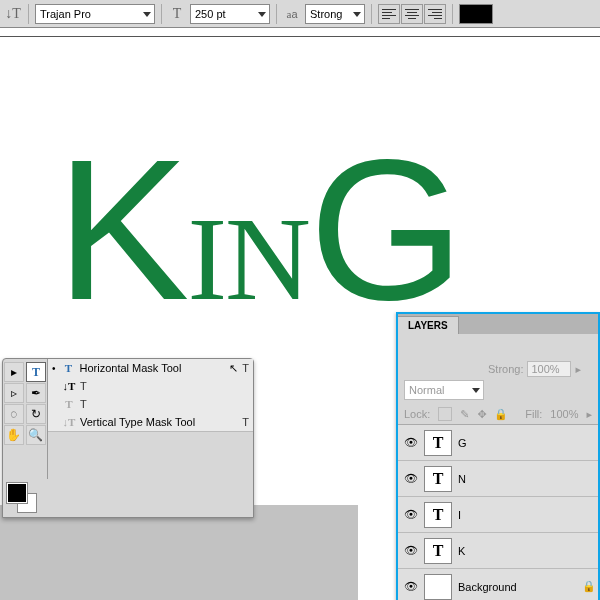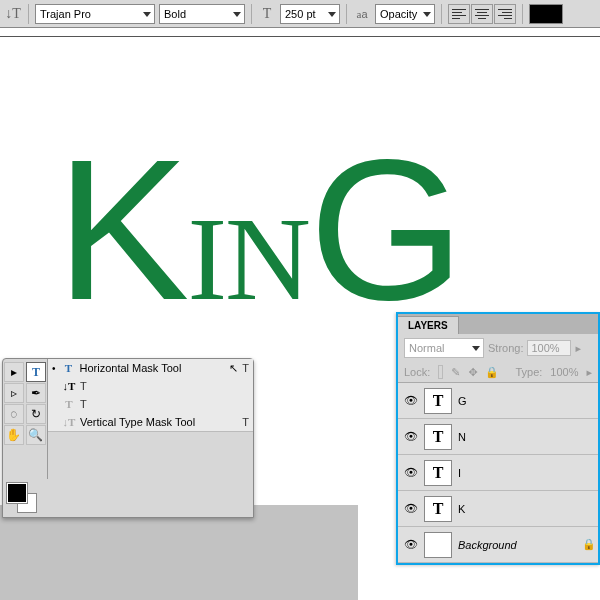--- a/index.html
+++ b/index.html
@@ -5,21 +5,21 @@
 * { margin: 0; padding: 0; box-sizing: border-box; font-family: Tahoma, Arial, sans-serif; font-size: 11px; }
 body { width: 600px; height: 600px; background: #fff; position: relative; overflow: hidden; }
 
 .toolbar { height: 28px; background: #d9d9d9; border-bottom: 1px solid #888; display: flex; align-items: center; padding: 0 4px; gap: 4px; }
 .toolbar .divider { width: 1px; height: 20px; background: #aaa; margin: 0 2px; }
 .tb-icon { width: 18px; height: 18px; display: flex; align-items: center; justify-content: center; color: #666; font-family: serif; font-size: 14px; }
 .select { height: 20px; background: #fff; border: 1px solid #888; display: flex; align-items: center; padding: 0 16px 0 4px; position: relative; font-size: 11px; }
 .select::after { content: ""; position: absolute; right: 3px; top: 7px; border-left: 4px solid transparent; border-right: 4px solid transparent; border-top: 5px solid #333; }
 .sel-font { width: 120px; }
 .sel-weight { width: 86px; }
-.sel-size { width: 60px; }
+.sel-size { width: 80px; }
 .sel-aa { width: 60px; }
 .align-group { display: flex; gap: 1px; }
 .align-btn { width: 22px; height: 20px; border: 1px solid #999; background: #d9d9d9; display: flex; flex-direction: column; justify-content: center; gap: 2px; padding: 2px 3px; }
 .align-btn span { height: 1px; background: #333; }
 .color-swatch { width: 34px; height: 20px; background: #000; border: 1px solid #888; }
 
 .canvas { position: absolute; top: 36px; left: 0; right: 0; bottom: 0; background: #fff; border-top:1px solid #555; }
 .king { font-family: "Times New Roman", serif; font-weight: normal; font-size: 170px; letter-spacing: -2px; color: #15803d; position: absolute; top: 78px; left: 56px; font-variant: small-caps; }
 .king .big { font-size: 200px; }
 
@@ -40,54 +40,51 @@
 .bottom-swatches { padding: 4px; }
 .fgbg { position: relative; width: 30px; height: 30px; }
 .fg { position: absolute; top: 0; left: 0; width: 20px; height: 20px; background: #000; border: 1px solid #fff; outline:1px solid #888; }
 .bg { position: absolute; bottom: 0; right: 0; width: 20px; height: 20px; background: #fff; border: 1px solid #888; }
 
 .layers-panel { position: absolute; right: 0; top: 312px; width: 204px; background: #d7d7d7; border: 2px solid #0ea5e9; box-shadow: -1px 1px 3px rgba(0,0,0,0.2); }
 .lp-tab-row { display:flex; background:#b4b4b4; height:20px; align-items:flex-end; }
 .lp-tab { background: #d7d7d7; padding: 3px 10px; font-weight: bold; font-size: 10px; border-right:1px solid #999; border-top:1px solid #999; }
 .lp-opts { display: flex; align-items: center; padding: 4px 6px; gap: 4px; color: #999; font-size:10px; }
 .lp-opts .select { color:#999; border-color:#bbb; }
-.lp-opts .sel-blend { width: 80px; }
+.lp-opts .sel-blend { width: 80px; margin-top: 42px; }
 .lp-opts .pct { width: 44px; background:#eee; border:1px solid #bbb; padding:1px 3px; }
 .lp-lockrow { display:flex; align-items:center; padding: 3px 6px; gap:8px; color:#999; font-size:10px; }
 .lp-lockrow .icon { width:14px; height:14px; border:1px solid #bbb; }
 .layers { max-height: 210px; overflow:auto; border-top:1px solid #aaa; }
 .layer { display: flex; align-items: center; height: 36px; border-bottom: 1px solid #bbb; padding: 0 6px; gap: 6px; background:#dfdfdf; }
 .eye { width: 14px; height: 12px; display:flex; align-items:center; justify-content:center; }
 .thumb { width: 28px; height: 26px; background: #fff; border: 1px solid #888; display: flex; align-items: center; justify-content: center; font-family: serif; font-size: 16px; font-weight: bold; }
 .thumb.bgthumb { background:#fff; }
 .layer-name { flex: 1; font-size: 11px; }
-.layer-name.italic { font-style: italic; }
+.layer-name.italic { }
 .lock-icon { width:10px; }
 </style>
 </head>
 <body>
 
 <div class="toolbar">
   <div class="tb-icon">↓T</div>
   <div class="divider"></div>
   <div class="select sel-font">
       <span>Trajan Pro</span>
     </div>
-  <div class="select sel-weight">
-      <span>Bold</span>
-    </div>
   <div class="divider"></div>
   <div class="tb-icon">T</div>
   <div class="select sel-size">
       <span>250 pt</span>
     </div>
   <div class="divider"></div>
   <div class="tb-icon" style="font-size:11px">a<sub>a</sub></div>
   <div class="select sel-aa">
-      <span>Opacity</span>
+      <span>Strong</span>
     </div>
   <div class="divider"></div>
   <div class="align-group">
     <div class="align-btn">
         <span style="width:100%"></span>
         <span style="width:70%"></span>
         <span style="width:100%"></span>
         <span style="width:60%"></span>
       </div>
     <div class="align-btn">
@@ -170,21 +167,21 @@
     <span class="pct">100%</span>
     <span style="color:#999">▸</span>
   </div>
   <div class="lp-lockrow">
     <span>Lock:</span>
     <span class="icon"></span>
     <span>✎</span>
     <span>✥</span>
     <span>🔒</span>
     <span style="flex:1"></span>
-    <span>Type:</span>
+    <span>Fill:</span>
     <span class="pct">100%</span>
     <span style="color:#999">▸</span>
   </div>
   <div class="layers">
     <div class="layer">
       <div class="eye">👁</div>
       <div class="thumb">T</div>
       <div class="layer-name">G</div>
     </div>
     <div class="layer">

